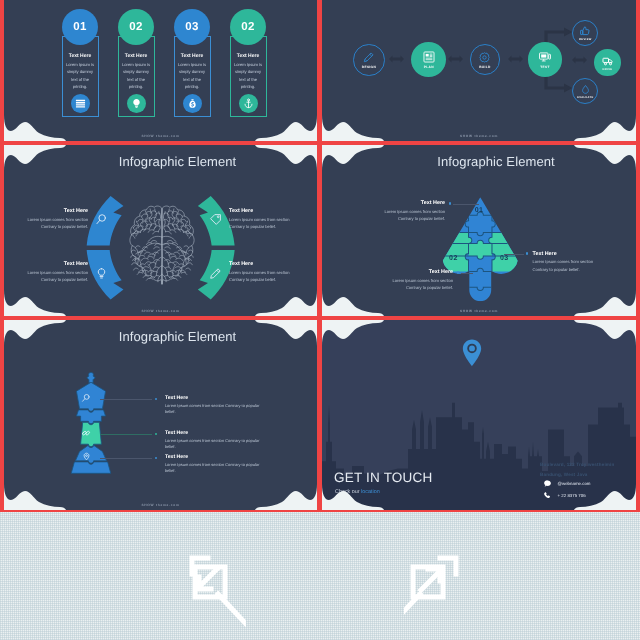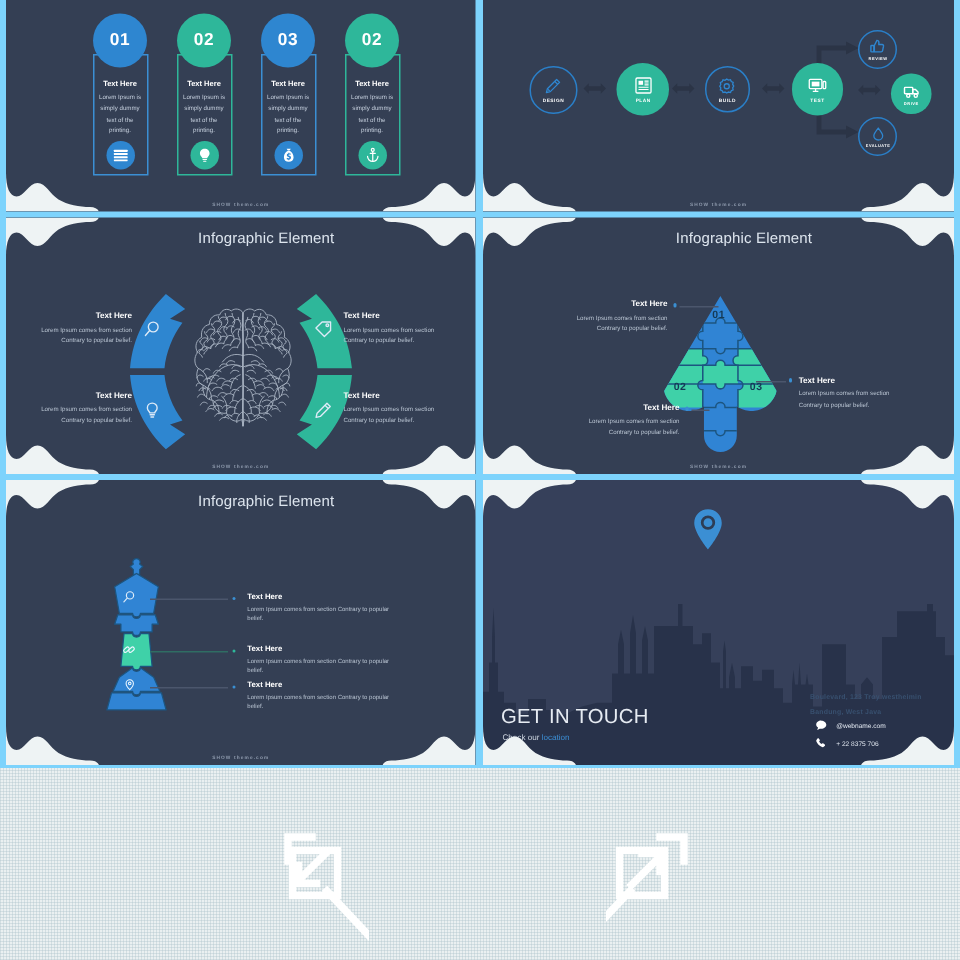--- a/index.html
+++ b/index.html
@@ -1,32 +1,32 @@
 <!DOCTYPE html>
 <html><head>
 <meta charset="utf-8">
 <style>
   html,body{margin:0;padding:0;}
   body{width:640px;height:640px;overflow:hidden;background:#eef3f4;
        font-family:"Liberation Sans",sans-serif;-webkit-font-smoothing:antialiased;text-rendering:geometricPrecision;}
-  .page{position:relative;width:640px;height:640px;background:#7dd3fc;overflow:hidden;}
+  .page{position:relative;width:640px;height:640px;background:#ef4444;overflow:hidden;}
 
   .slide{position:absolute;background:#343f54;overflow:hidden;}
   .s1{left:4px;top:-28px;width:313px;height:169px;}
   .s2{left:322px;top:-28px;width:314px;height:169px;}
   .s3{left:4px;top:145px;width:313px;height:171px;}
   .s4{left:322px;top:145px;width:314px;height:171px;}
   .s5{left:4px;top:320px;width:313px;height:190px;}
   .s6{left:322px;top:320px;width:314px;height:190px;}
 
   .footer{position:absolute;left:0;right:0;bottom:3px;text-align:center;
           font-size:3.2px;letter-spacing:.75px;color:#8e9aad;font-weight:700;}
 
   .slide-title{position:absolute;left:0;right:0;top:9px;text-align:center;
-               font-size:10px;color:#dde5ee;font-weight:400;letter-spacing:.1px;padding-left:34px;}
+               font-size:13px;color:#dde5ee;font-weight:400;letter-spacing:.1px;padding-left:34px;}
 
 
   
   .step{position:absolute;top:36.5px;width:37px;}
   .step-circle{position:absolute;left:.3px;top:0;width:36.5px;height:36.5px;border-radius:50%;
         display:flex;align-items:center;justify-content:center;
         font-size:11.5px;font-weight:700;color:#fff;letter-spacing:.5px;z-index:2;}
   .step-box{position:absolute;left:0;top:27.5px;width:37px;height:80.5px;
         border:.8px solid #3b8fd4;box-sizing:border-box;}
   .step-txt{position:absolute;left:-1px;right:-1px;top:44px;text-align:center;}

